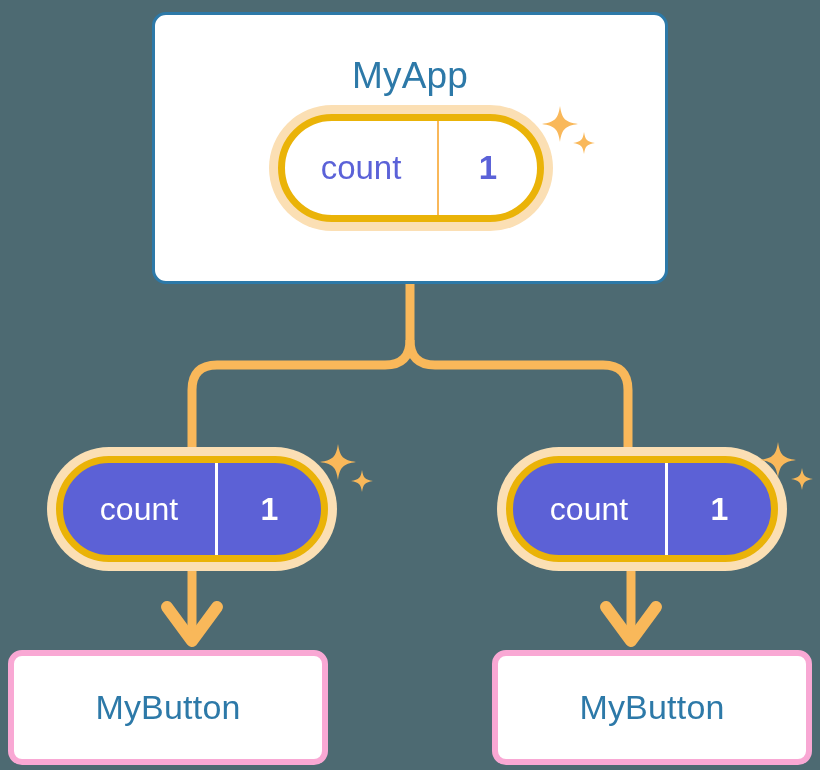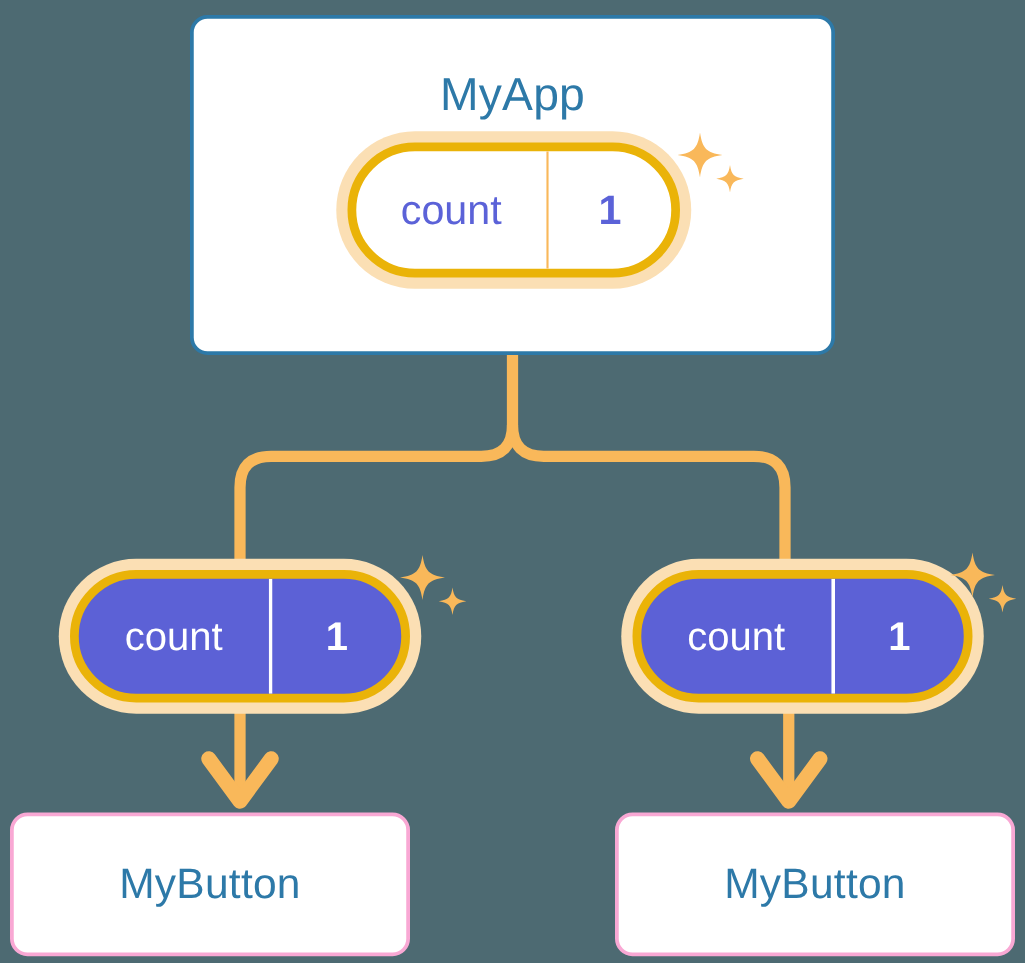--- a/index.html
+++ b/index.html
@@ -140,21 +140,21 @@
   #sparkle-root  { left: 538px; top: 102px; }
   #sparkle-left  { left: 316px; top: 440px; }
   #sparkle-right { left: 756px; top: 438px; }
 
   
   .leaf-box {
     position: absolute;
     top: 650px;
     height: 115px;
     background: #ffffff;
-    border: 3px solid #f9a8d4;
+    border: 6px solid #f9a8d4;
     border-radius: 14px;
     box-sizing: border-box;
     display: flex;
     align-items: center;
     justify-content: center;
     z-index: 3;
   }
   #leaf-left  { left: 8px;   width: 320px; }
   #leaf-right { left: 492px; width: 320px; }
   .leaf-label {

